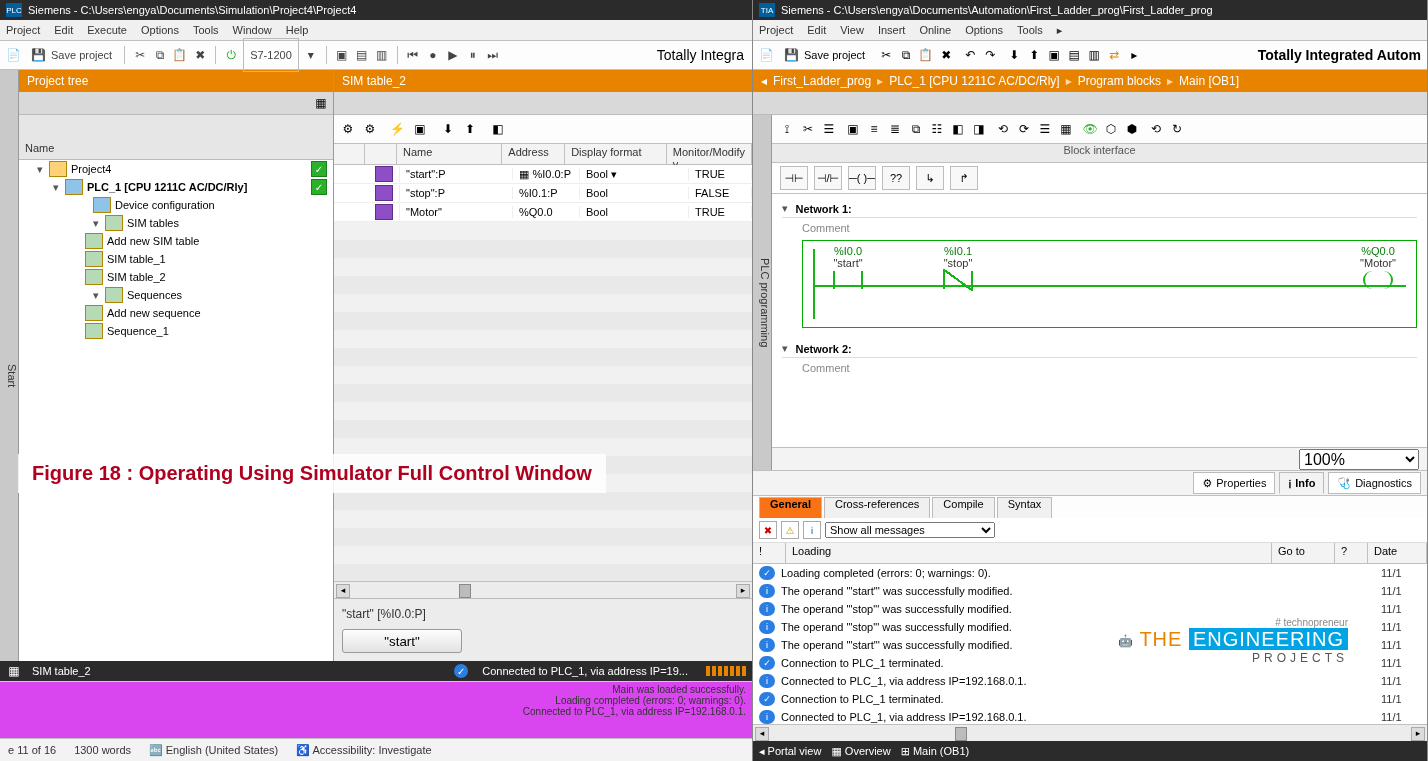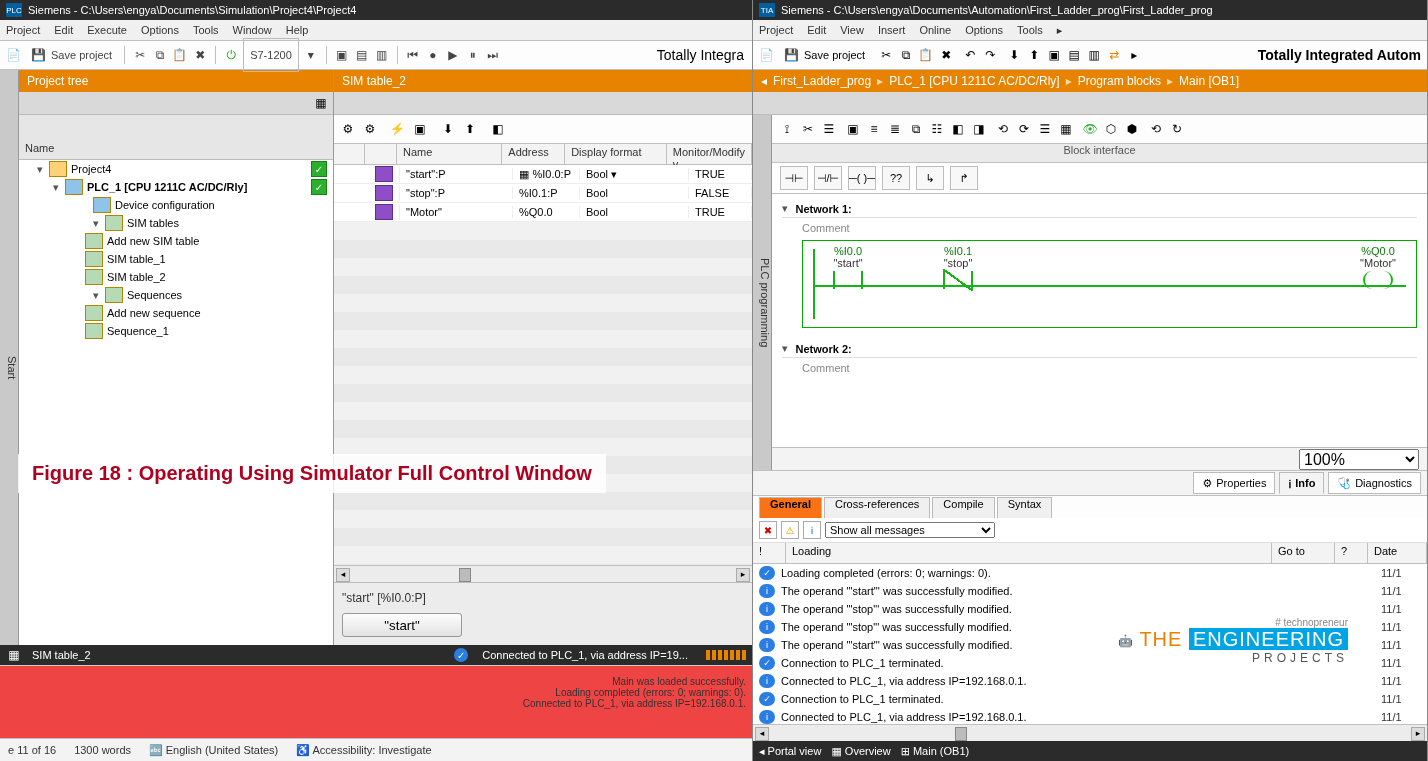--- a/index.html
+++ b/index.html
@@ -39,21 +39,21 @@
 .sim-row{display:flex;height:18px;align-items:center;background:#fff;border-bottom:1px solid #eee}
 .sim-row .cell{border-right:1px solid #eee;padding:0 6px;font-size:11px}
 .sim-row .tag{width:16px;height:14px;background:#8e4ec7;border:1px solid #5e2f8a;margin:0 2px}
 .stripes{flex:1;background:repeating-linear-gradient(#f1f1f1,#f1f1f1 18px,#e9e9e9 18px,#e9e9e9 36px)}
 .sim-bottom{border-top:1px solid #bbb;background:#ececec;padding:8px}
 .sim-bottom .lbl{color:#333;font-size:12px;margin-bottom:8px}
 .sim-bottom button{width:120px;height:24px;background:linear-gradient(#fdfdfd,#e2e2e2);border:1px solid #999;border-radius:3px}
 .footbar-dark{height:20px;background:#2b2b2b;color:#fff;display:flex;align-items:center;padding:0 6px;gap:10px;font-size:11px}
 .footbar-dark .status-chk{width:14px;height:14px;border-radius:7px;background:#2a7de1;display:flex;align-items:center;justify-content:center;font-size:10px;margin-left:auto;margin-right:4px}
 .footbar-dark .orange-bars{width:40px;height:10px;background:repeating-linear-gradient(90deg,#e88300 0 4px,#2b2b2b 4px 6px);margin-left:8px}
-.msg-preview{height:52px;background:#ef4444;border-top:1px solid #ccc;font-size:10px;color:#333;padding:10px 6px;overflow:hidden}
+.msg-preview{height:52px;background:#d946ef;border-top:1px solid #ccc;font-size:10px;color:#333;padding:2px 6px;overflow:hidden}
 .word-footer{height:22px;background:#f3f3f3;border-top:1px solid #c0c0c0;display:flex;align-items:center;gap:18px;padding:0 8px;color:#333;font-size:11px}
 .figure-label{position:absolute;left:18px;top:454px;background:rgba(255,255,255,.85);padding:8px 14px;font-size:20px;font-weight:bold;color:#b00020}
 .right-top-toolbar{height:28px;position:relative;background:#fdfdfd;border-bottom:1px solid #c0c0c0;display:flex;align-items:center;padding:0 6px;gap:4px}
 .right-top-toolbar .totally2{position:absolute;right:6px;font-weight:bold;font-size:14px}
 .breadcrumb{height:22px;background:#e88300;color:#fff;display:flex;align-items:center;padding:0 8px;gap:6px;font-size:12px}
 .breadcrumb .crsep{color:#ffd9a8}
 .editor-zone{flex:1;display:flex;flex-direction:column;min-height:0}
 .ed-toolbar{height:28px;background:#fdfdfd;border-bottom:1px solid #c0c0c0;display:flex;align-items:center;gap:3px;padding:0 6px;overflow:hidden}
 .ed-toolbar .ico{width:18px}
 .block-interface{height:18px;background:#eaeaea;border-bottom:1px solid #c0c0c0;text-align:center;color:#555;font-size:11px}

